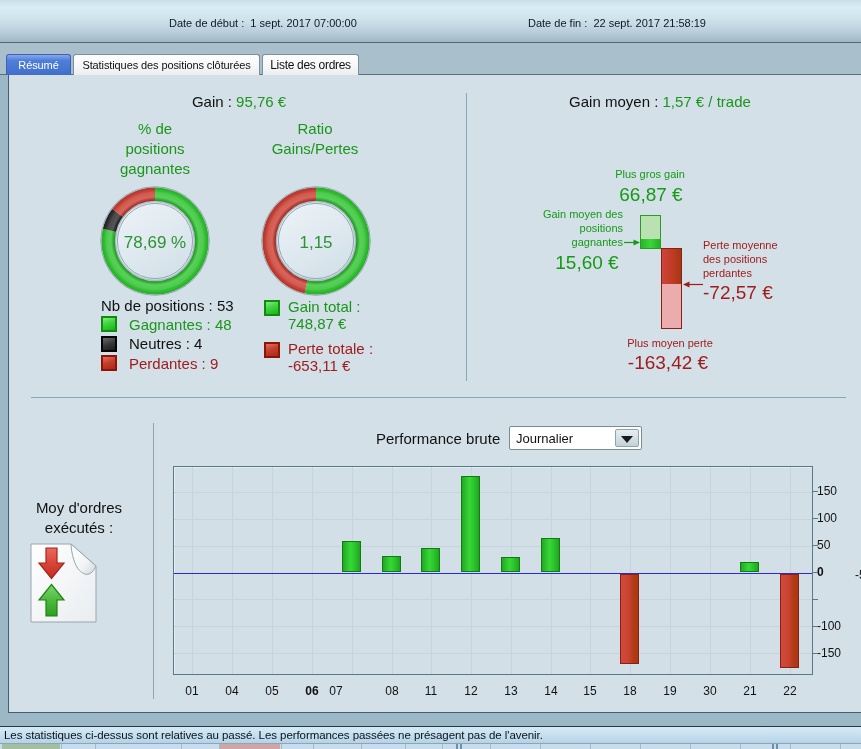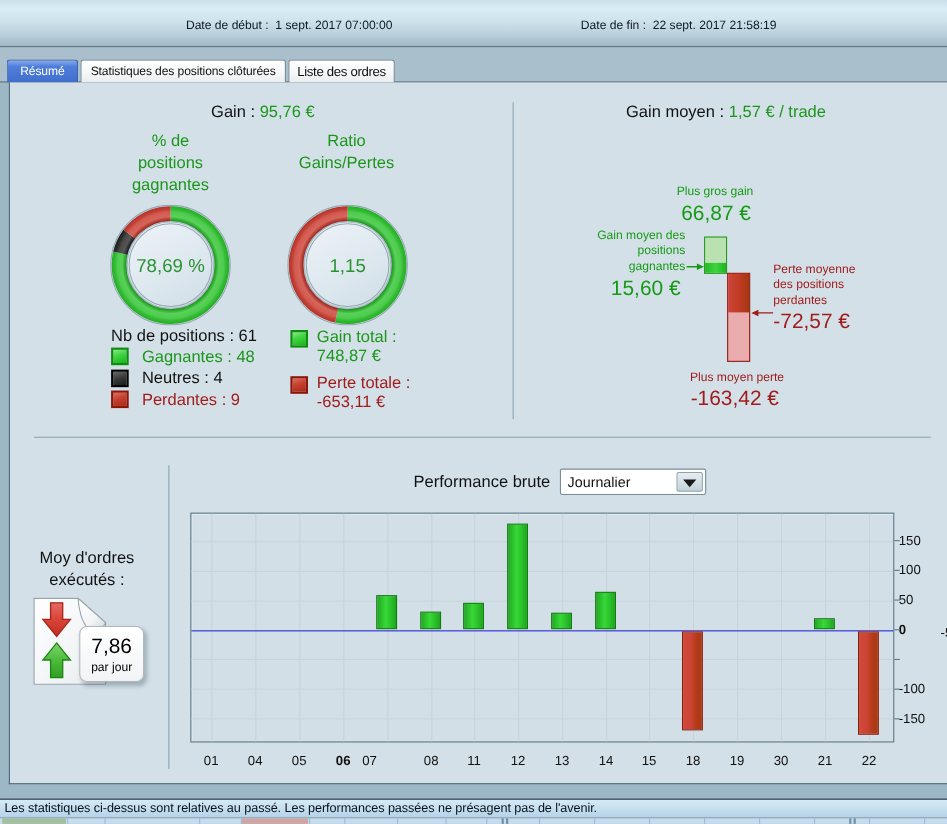--- a/index.html
+++ b/index.html
@@ -126,21 +126,21 @@
     <path d="M55.00,1.50 A53.5,53.5 0 1 1 43.61,107.27 L46.59,93.59 A39.5,39.5 0 1 0 55.00,15.50 Z" fill="#2bc32b"></path>
     <path d="M43.61,107.27 A53.5,53.5 0 0 1 55.00,1.50 L55.00,15.50 A39.5,39.5 0 0 0 46.59,93.59 Z" fill="#cb3a2e"></path>
     <path d="M55.00,1.50 A53.5,53.5 0 0 1 55.00,108.50 L55.00,94.50 A39.5,39.5 0 0 0 55.00,15.50 Z" fill="url(#tubeb)"></path>
     <path d="M55.00,108.50 A53.5,53.5 0 0 1 55.00,1.50 L55.00,15.50 A39.5,39.5 0 0 0 55.00,94.50 Z" fill="url(#tubeb)"></path>
     <circle cx="55" cy="55" r="54.3" fill="none" stroke="#93a8b2" stroke-width="1"></circle>
     <circle cx="55" cy="55" r="39.5" fill="none" stroke="#aabcc6" stroke-width="1.4"></circle>
     <circle cx="55" cy="55" r="37.6" fill="none" stroke="#93a8b2" stroke-width="1"></circle>
     <text x="55" y="61.5" text-anchor="middle" font-family="Liberation Sans, sans-serif" font-size="17" fill="#2b9334">1,15</text>
   </svg></div>
 
-  <div class="abs leg" style="left:92px; top:222px; color:#111;">Nb de positions : 61</div>
+  <div class="abs leg" style="left:92px; top:222px; color:#111;">Nb de positions : 53</div>
   <div class="abs sq g" style="left:92px; top:241px;"></div>
   <div class="abs leg grn" style="left:120px; top:241px;">Gagnantes : 48</div>
   <div class="abs sq k" style="left:92px; top:260.5px;"></div>
   <div class="abs leg" style="left:120px; top:260px; color:#111;">Neutres : 4</div>
   <div class="abs sq r" style="left:92px; top:280px;"></div>
   <div class="abs leg red" style="left:120px; top:280px;">Perdantes : 9</div>
 
   <div class="abs sq g" style="left:255px; top:225px;"></div>
   <div class="abs leg grn" style="left:279px; top:223px;">Gain total :<br>748,87 €</div>
   <div class="abs sq r" style="left:255px; top:267px;"></div>
@@ -201,24 +201,20 @@
       <stop offset="0" stop-color="#7fd46f"></stop>
             <stop offset="0.5" stop-color="#4cbb3c"></stop>
             <stop offset="1" stop-color="#2f9e22"></stop>
     </linearGradient>
   </defs>
   <path d="M1,1 L41,1 L66,23 L66,79 L1,79 Z" fill="url(#pg)" stroke="#9aa4ab" stroke-width="1"></path>
   <path d="M41,1 L66,23 C61,33.5 55,33 49.5,27.5 C44.5,22.5 41.5,11 41,1 Z" fill="url(#fold)" stroke="#9aa4ab" stroke-width="1"></path>
   <path d="M16,5 L27,5 L27,20 L34,20 L21.5,35.5 L9,20 L16,20 Z" fill="url(#ra)" stroke="#a82318" stroke-width="1.2"></path>
   <path d="M21.5,41.5 L34,57 L27,57 L27,73 L16,73 L16,57 L9,57 Z" fill="url(#ga)" stroke="#1f8413" stroke-width="1.2"></path>
 </svg></div>
-  <div class="abs" style="left:63px; top:494px; width:59px; height:51px; background:linear-gradient(#ffffff,#f2f4f6); border:1px solid #b0b8bf; border-radius:7px; box-shadow:2px 3px 4px rgba(60,80,95,0.35);">
-    <div style="position:absolute; top:8px; width:100%; text-align:center; font-size:19px; color:#000;">7,86</div>
-    <div style="position:absolute; top:31px; width:100%; text-align:center; font-size:11px; color:#000;">par jour</div>
-  </div>
 </div>
 
 <div id="plot" class="abs">
     <div class="gridv" style="left:18px;"></div>
   <div class="gridv" style="left:58px;"></div>
   <div class="gridv" style="left:98px;"></div>
   <div class="gridv" style="left:138px;"></div>
   <div class="gridv" style="left:178px;"></div>
   <div class="gridv" style="left:218px;"></div>
   <div class="gridv" style="left:257px;"></div>

